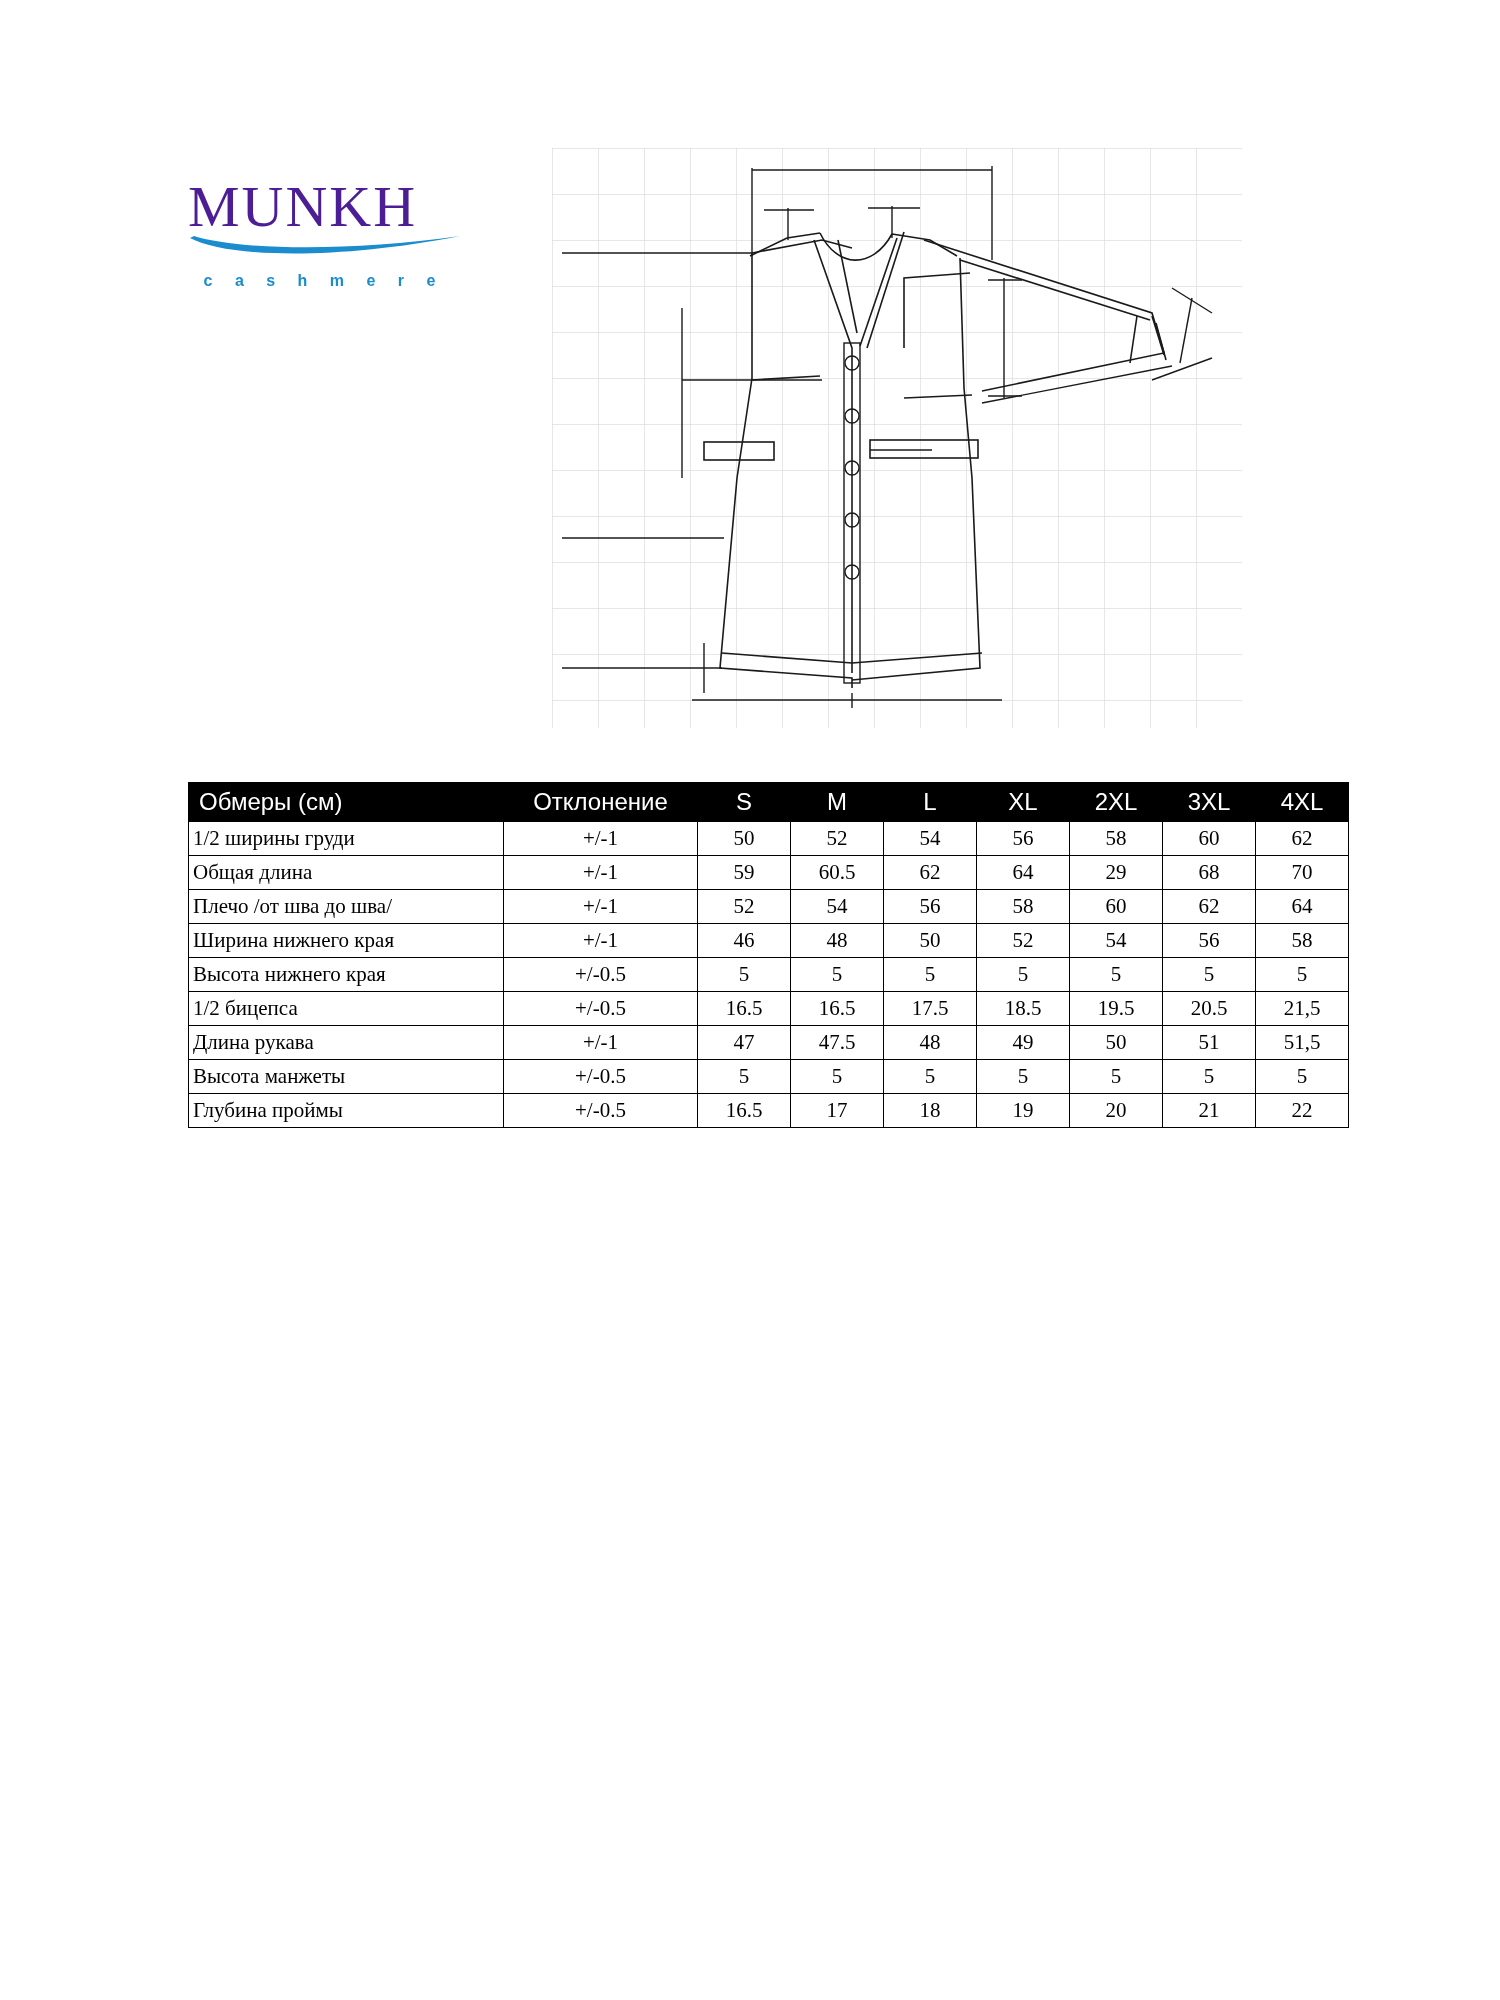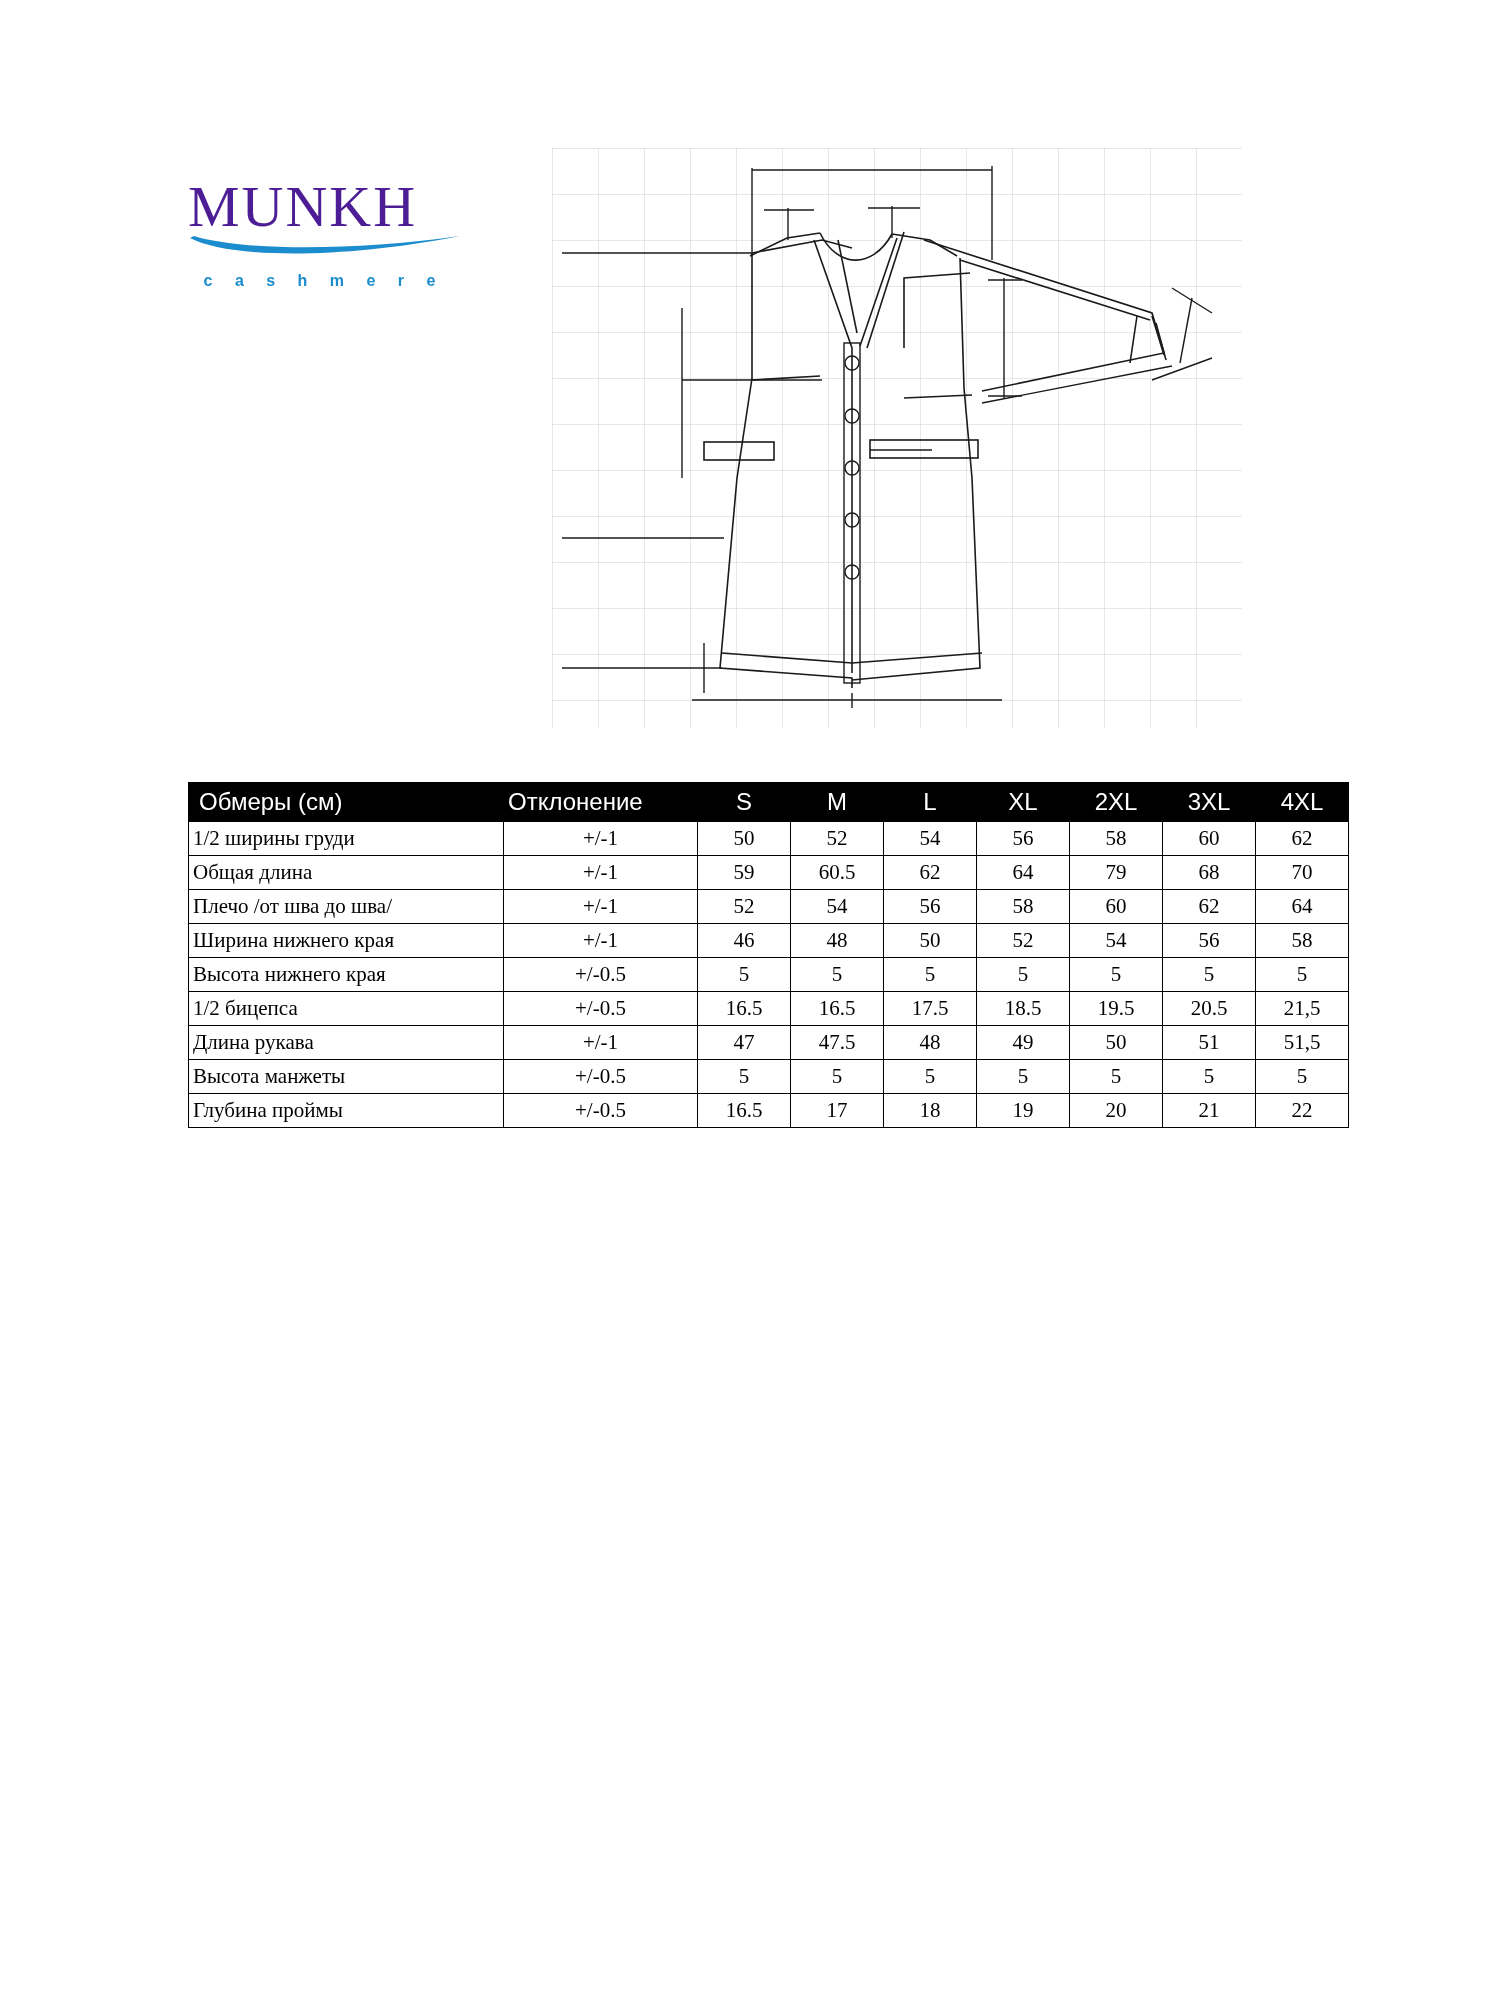--- a/index.html
+++ b/index.html
@@ -79,21 +79,21 @@
   }
   table.size-table thead th {
     background: #000000;
     color: #ffffff;
     font-family: "Liberation Sans", sans-serif;
     font-size: 24px;
     border: 1.5px solid #000000;
     height: 38px;
   }
   thead th.h-name { text-align: left; padding-left: 10px; width: 300px; }
-  thead th.h-dev  { text-align: left; width: 185px; }
+  thead th.h-dev  { text-align: center; width: 185px; }
   thead th.h-size { text-align: center; width: 84px; }
 
   td.c-name { text-align: left; padding-left: 10px; font-family: "Liberation Serif", serif; font-size: 22px;}
   td.c-dev  { text-align: center; font-family: "Liberation Sans", sans-serif; font-size: 20px; }
   td.c-val  { text-align: center; }
 </style>
 </head>
 <body>
 
 <div class="logo-block">
@@ -213,21 +213,21 @@
         <td class="c-val">60</td>
         <td class="c-val">62</td>
       </tr>
       <tr>
         <td class="c-name">Общая длина</td>
         <td class="c-dev">+/-1</td>
         <td class="c-val">59</td>
         <td class="c-val">60.5</td>
         <td class="c-val">62</td>
         <td class="c-val">64</td>
-        <td class="c-val">79</td>
+        <td class="c-val">29</td>
         <td class="c-val">68</td>
         <td class="c-val">70</td>
       </tr>
       <tr>
         <td class="c-name">Плечо /от шва до шва/</td>
         <td class="c-dev">+/-1</td>
         <td class="c-val">52</td>
         <td class="c-val">54</td>
         <td class="c-val">56</td>
         <td class="c-val">58</td>

